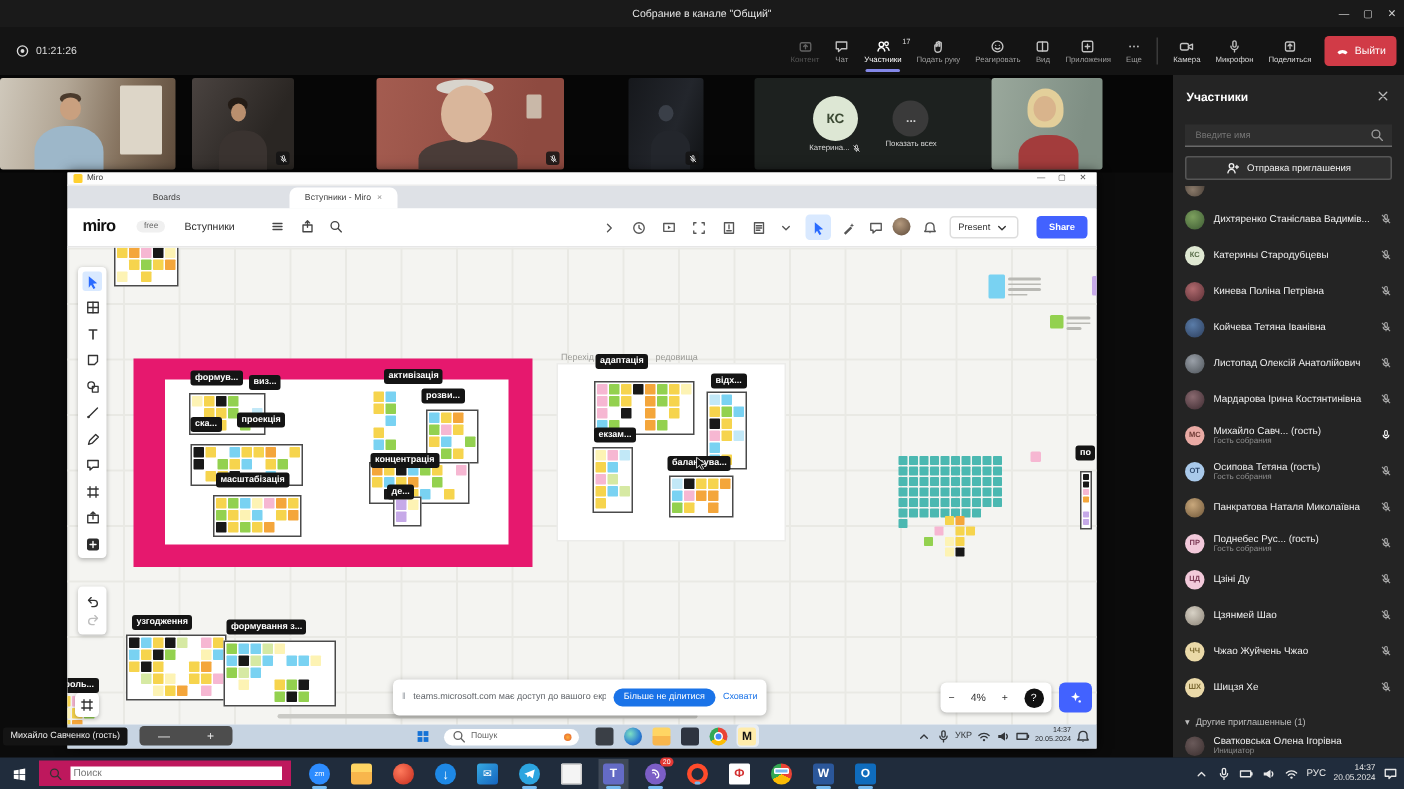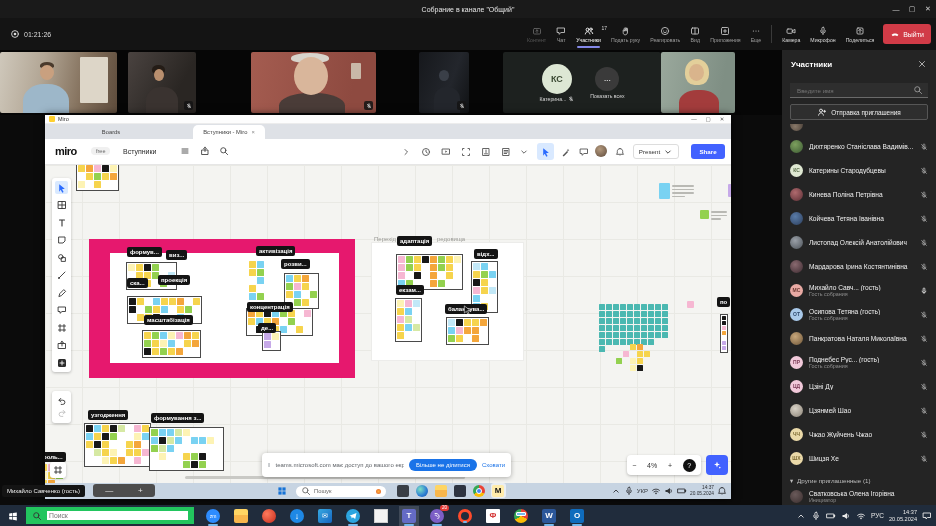--- a/index.html
+++ b/index.html
@@ -129,21 +129,21 @@
   .psub{font-size:5.4px;color:#8f8f8f;}
   .pmic{color:#a8a8a8;flex:none;}
   .pmic.on{color:#fff;}
   .p-section{display:flex;align-items:center;gap:4px;color:#bdbdbd;font-size:6.2px;padding:7px 8px 3px 8px;}
   .ppartial{height:10px;overflow:hidden;padding:0 8px;}
   .ppartial .pav{border-radius:0 0 7px 7px;height:7px;}
 
   
   .taskbar{position:absolute;left:0;top:505px;width:936px;height:21px;background:#202c3c;display:flex;align-items:center;z-index:30;}
   .tb-start{margin-left:8px;color:#fff;}
-  .tb-search{margin-left:8px;width:168px;height:17px;background:#22c55e;display:flex;align-items:center;gap:5px;padding:0 6px;}
+  .tb-search{margin-left:8px;width:168px;height:17px;background:#be185d;display:flex;align-items:center;gap:5px;padding:0 6px;}
   .tb-search i{color:#333;}
   .tb-search input{flex:1;border:0;outline:0;font-size:6.8px;color:#222;font-family:"Liberation Sans",sans-serif;min-width:0;}
   #tapps{display:flex;align-items:center;gap:14px;margin-left:12px;}
   .tapp{width:14px;height:14px;position:relative;}
   .tapp.running::after{content:"";position:absolute;left:2px;right:2px;bottom:-3.5px;height:2px;background:#76b9ed;border-radius:1px;}
   .tapp.tactive::before{content:"";position:absolute;inset:-3px;background:rgba(255,255,255,.14);}
   .ta-zoom{border-radius:50%;background:#2d8cff;color:#fff;font-size:5px;display:flex;align-items:center;justify-content:center;}
   .ta-explorer{background:linear-gradient(#ffd563 40%,#f8b64c 40%);border-radius:2px;}
   .ta-ccleaner{border-radius:50%;background:radial-gradient(circle at 35% 35%,#ff7a5c,#c42b1c);}
   .ta-downloader{border-radius:50%;background:#1e88e5;color:#fff;display:flex;align-items:center;justify-content:center;font-size:9px;}

